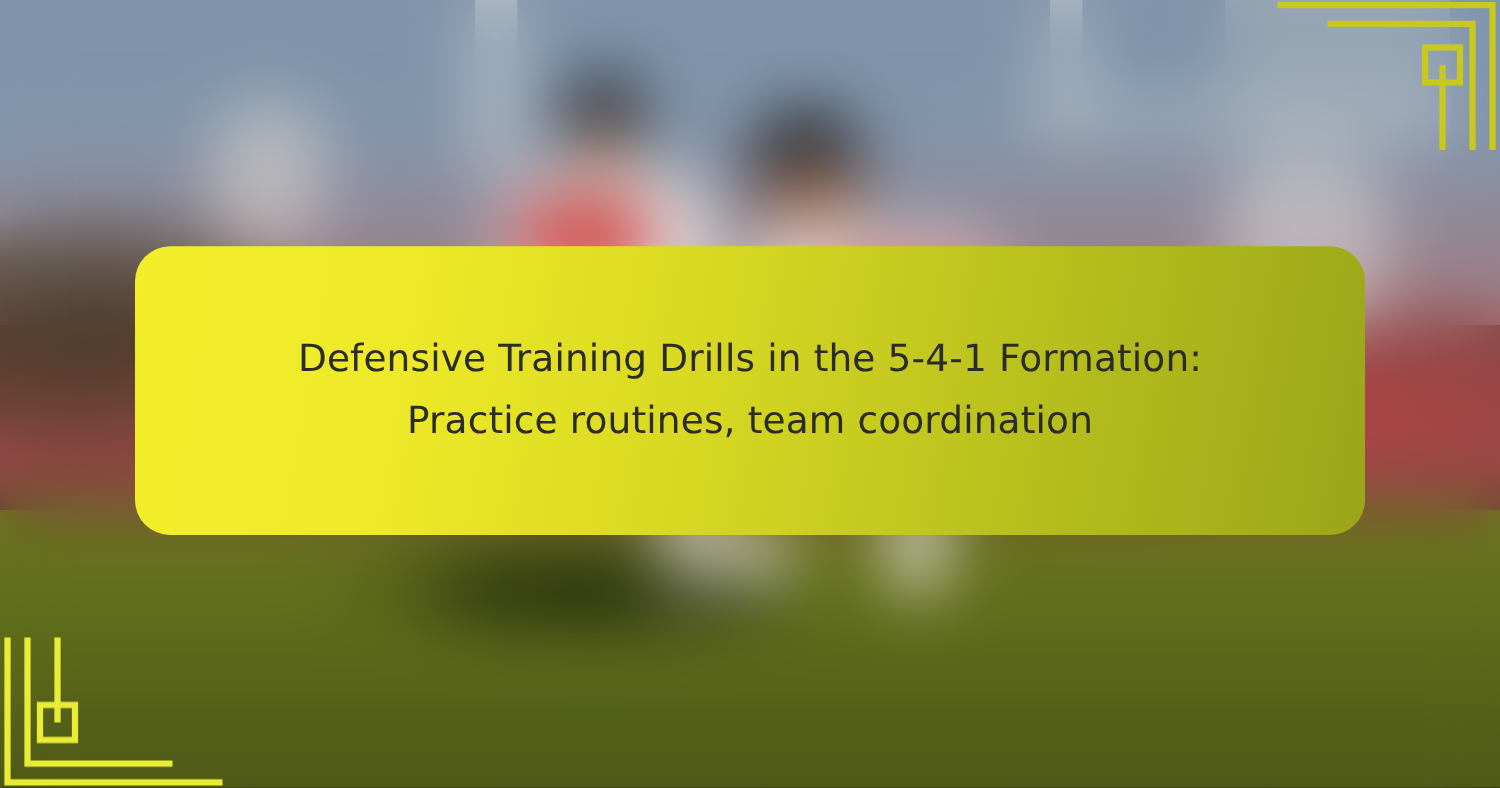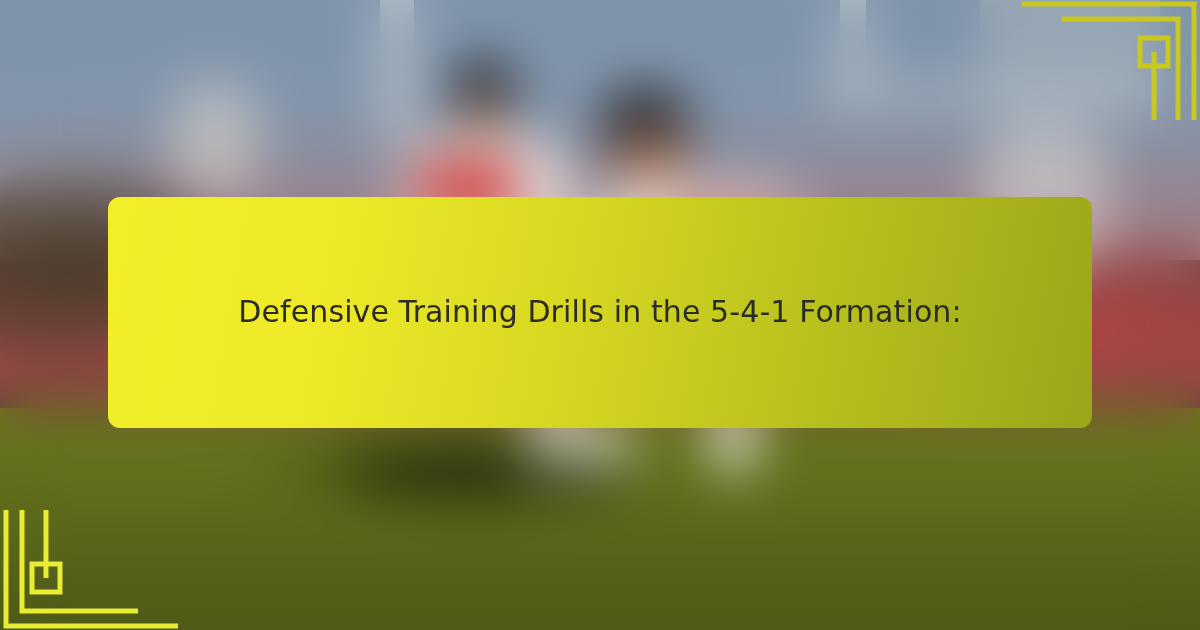--- a/index.html
+++ b/index.html
@@ -101,21 +101,21 @@
   .orn-tr { top: 0; right: 0; }
   .orn-bl { bottom: 0; left: 0; transform: rotate(180deg); }
 
   
   .card {
     position: absolute;
     left: 108px;
     top: 197px;
     width: 984px;
     height: 231px;
-    border-radius: 12px;
+    border-radius: 28px;
     background: linear-gradient(100deg,
         #f2ee2a 0%,
         #eeea28 22%,
         #d8d822 46%,
         #b8c01d 72%,
         #9aa619 100%);
     display: flex;
     align-items: center;
     justify-content: center;
     box-sizing: border-box;
@@ -191,16 +191,17 @@
       <path d="M 62 19 L 178 19 L 178 120"></path>
       <rect x="140" y="38" width="28" height="28"></rect>
       <path d="M 154 52 L 154 120"></path>
     </g>
   </svg>
 
   <div class="card">
     <h1 class="card-title">
       <span>Defensive Training Drills in the 5-4-1 Formation:</span>
       <br>
+      <span>Practice routines, team coordination</span>
     </h1>
   </div>
 
 </div>
 
 </body></html>

